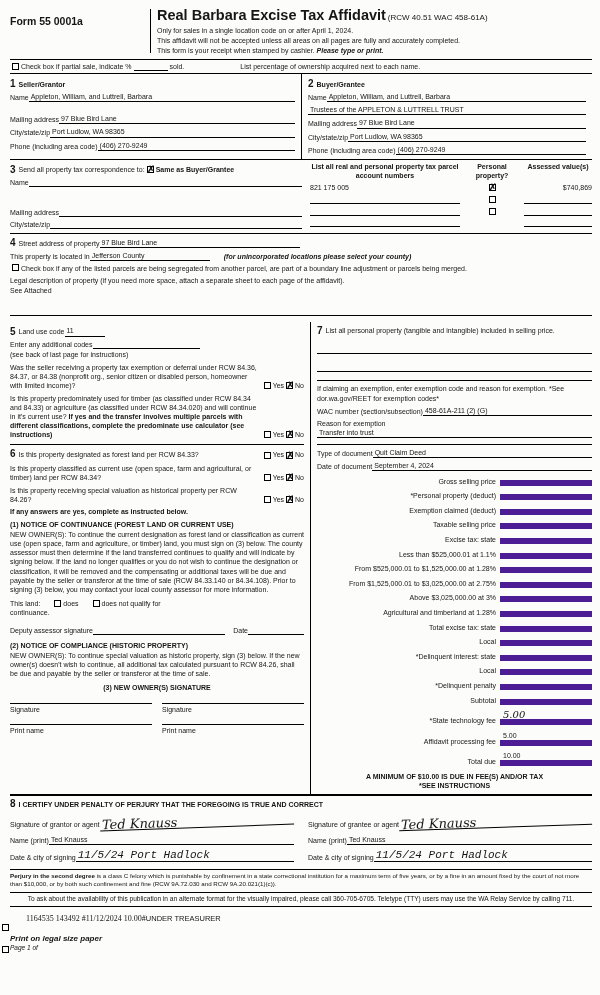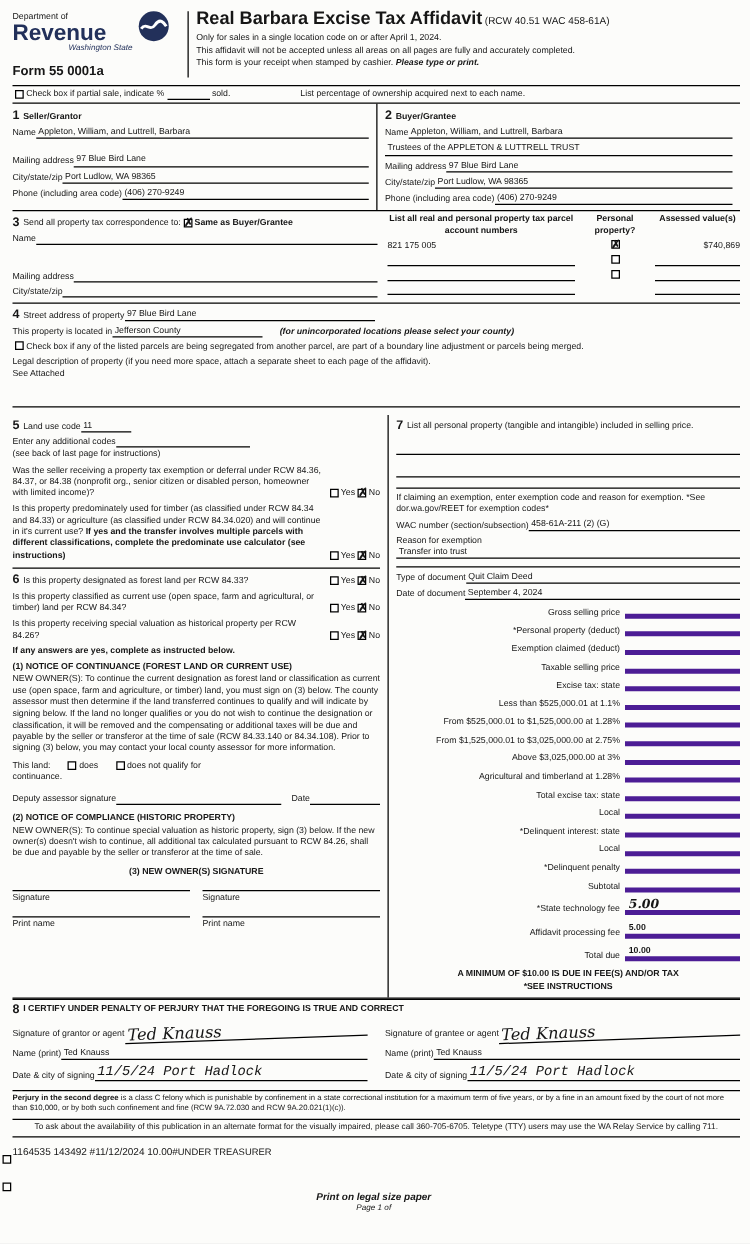--- a/index.html
+++ b/index.html
@@ -60,56 +60,43 @@
   .colR { flex:1; padding:0 0 4px 6px; }
   .qrow { display:flex; margin-top:4px; }
   .qtxt { flex:1; padding-right:4px; }
   .yn { flex:none; display:flex; align-items:center; white-space:nowrap; align-self:flex-end; }
   .noticeTitle { font-weight:bold; margin-top:4px; }
   .sigcols { display:flex; gap:10px; margin-top:10px; }
   .sigcol { flex:1; border-top:1px solid #000; padding-top:1px; }
   
   .taxrow { display:flex; align-items:flex-end; margin-top:5.5px; }
   .taxlab { flex:1; text-align:right; padding-right:4px; }
-  .taxline { width:92px; border-bottom:4px solid #4c1d95; min-height:8px; padding:0 3px; flex:none;font-weight:bold; }
+  .taxline { width:92px; border-bottom:6px solid #4c1d95; min-height:8px; padding:0 3px; flex:none; }
   .hwv { font-family:"DejaVu Serif", serif; font-style:italic; font-size:10px; line-height:0.9; }
   
   .sec8 { border-top:1.5px solid #000; padding:3px 0 4px; margin-top:0; }
   .twocol { display:flex; gap:14px; }
   .twocol > div { flex:1; display:flex; align-items:flex-end; }
   
   .perjury { border-top:1px solid #000; margin-top:3px; padding:2px 0; font-size:6.2px; }
   .altfmt { border-top:1px solid #000; border-bottom:1px solid #000; padding:2px 8px; font-size:6.6px; text-align:center; margin-top:2px; }
   .stampRow { display:flex; align-items:center; padding:5px 0 4px; margin-top:2px; }
-  .mono { font-family:Liberation Sans, sans-serif; font-size:8px; }
+  .mono { font-family:Liberation Serif, serif; font-size:8px;margin-left:16px; }
   .treas { flex:1; text-align:center; font-size:7.5px; }
   .cty { font-size:7.5px; padding-right:10px; }
-  .botRow { text-align:center; padding-right:4px; margin-top:22px; }
+  .botRow { text-align:left; padding-right:4px; margin-top:6px; }
   .marginCb { position:absolute; left:2px; width:7px; height:7px; border:1px solid #000; }
 </style>
 </head>
 <body>
 
 <div class="page">
 
   <div class="hdr">
     <div class="logoBlk">
-      <div class="deptRow">
-        <div>
-          <div class="deptSmall">Department of</div>
-          <div class="revName">Revenue</div>
-          <div class="waState">Washington State</div>
-        </div>
-        <span>
-          <svg width="26" height="26" viewBox="0 0 26 26">
-            <circle cx="13" cy="13" r="12" fill="#22305a"></circle>
-            <path d="M3 15 C7 9,10 18,14 12 S21 10,23 13" stroke="#fff" stroke-width="2.4" fill="none"></path>
-          </svg>
-        </span>
-      </div>
       <div class="formNo">Form 55 0001a</div>
     </div>
     <div class="hdrDiv"></div>
     <div class="titleBlk">
       <div>
         <span class="pgTitle">Real Barbara Excise Tax Affidavit</span>
         <span class="titleRef">(RCW 40.51 WAC 458-61A)</span>
       </div>
       <div class="instr">Only for sales in a single location code on or after April 1, 2024.</div>
       <div class="instr">This affidavit will not be accepted unless all areas on all pages are fully and accurately completed.</div>

